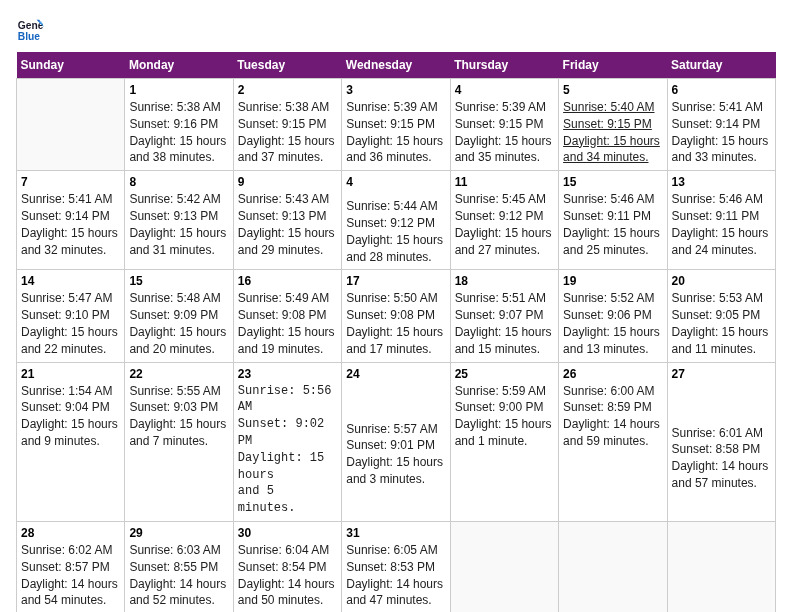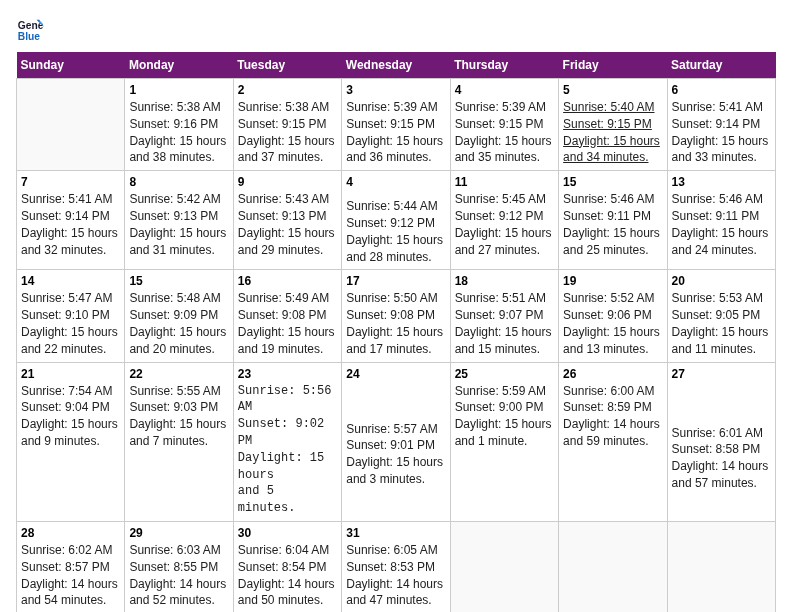--- a/index.html
+++ b/index.html
@@ -251,21 +251,21 @@
           <span class="day-number">20</span>
           <div class="day-info" style="white-space: pre-line;">Sunrise: 5:53 AM
 Sunset: 9:05 PM
 Daylight: 15 hours
 and 11 minutes.</div>
         </td>
       </tr>
       <tr>
         <td>
           <span class="day-number">21</span>
-          <div class="day-info" style="white-space: pre-line;">Sunrise: 7:54 AM
+          <div class="day-info" style="white-space: pre-line;">Sunrise: 1:54 AM
 Sunset: 9:04 PM
 Daylight: 15 hours
 and 9 minutes.</div>
         </td>
         <td>
           <span class="day-number">22</span>
           <div class="day-info" style="white-space: pre-line;">Sunrise: 5:55 AM
 Sunset: 9:03 PM
 Daylight: 15 hours
 and 7 minutes.</div>

